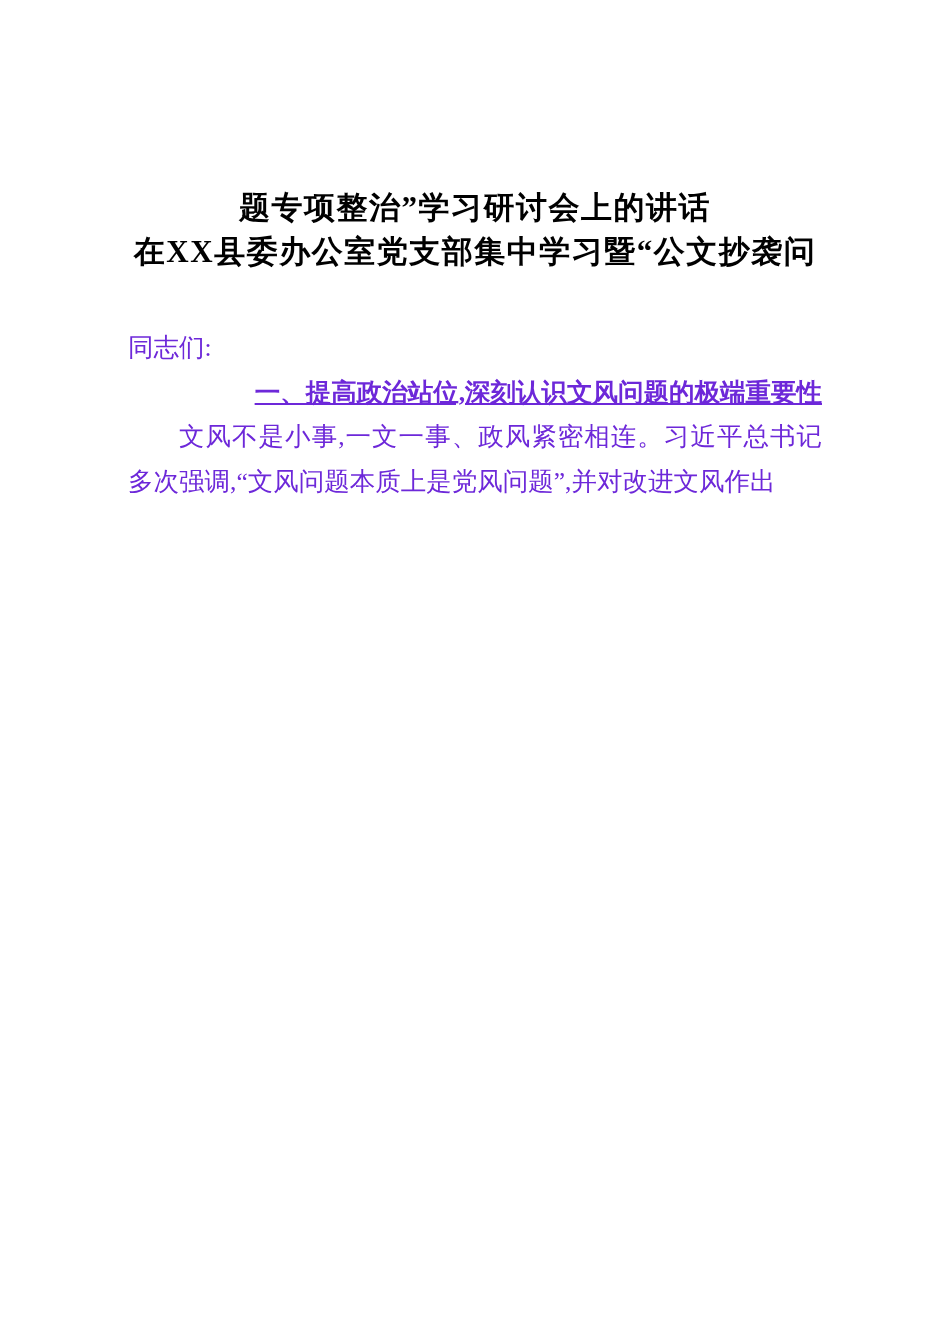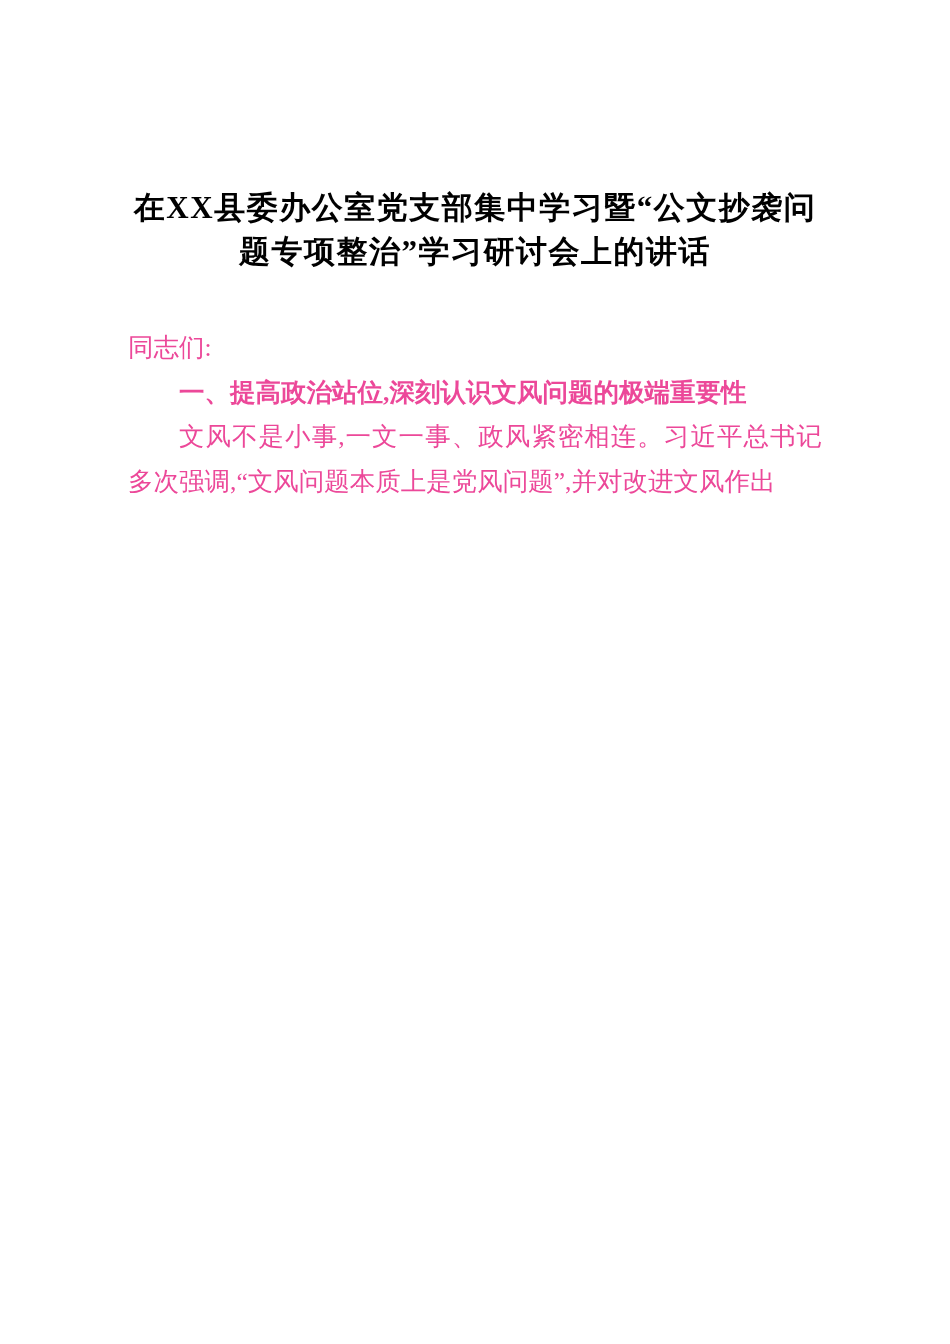--- a/index.html
+++ b/index.html
@@ -33,45 +33,46 @@
   }
   .title .title-line {
     display: block;
   }
   .body {
     margin-top: 52px;
     font-size: 25.5px;
     line-height: 44.6px;
     text-align: justify;
     text-justify: inter-ideograph;
-    color: #ec4899;
+    color: #6d28d9;
   }
   .body p {
     margin: 0;
     padding: 0;
     text-indent: 2em;
     word-break: break-all;
   }
   .body p.salutation {
     text-indent: 0;
   }
   .body p.heading {
     font-weight: 700;
-    text-align: left;
+    text-align: right;
+    text-decoration: underline;
   }
 </style>
 </head>
 <body>
 
 <div class="page">
   <div class="doc">
 
     <h1 class="title">
+      <span class="title-line">题专项整治”学习研讨会上的讲话</span>
       <span class="title-line">在XX县委办公室党支部集中学习暨“公文抄袭问</span>
-      <span class="title-line">题专项整治”学习研讨会上的讲话</span>
     </h1>
 
     <div class="body">
       <p class="salutation">同志们:</p>
 
 
 
       <p class="heading">一、提高政治站位,深刻认识文风问题的极端重要性</p>
 
       <p class="para">文风不是小事,一文一事、政风紧密相连。习近平总书记多次强调,“文风问题本质上是党风问题”,并对改进文风作出</p>

